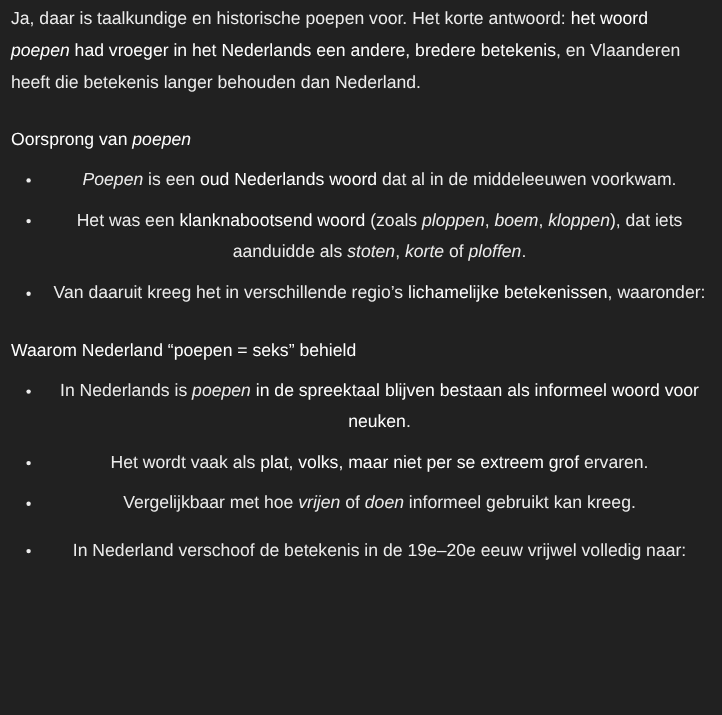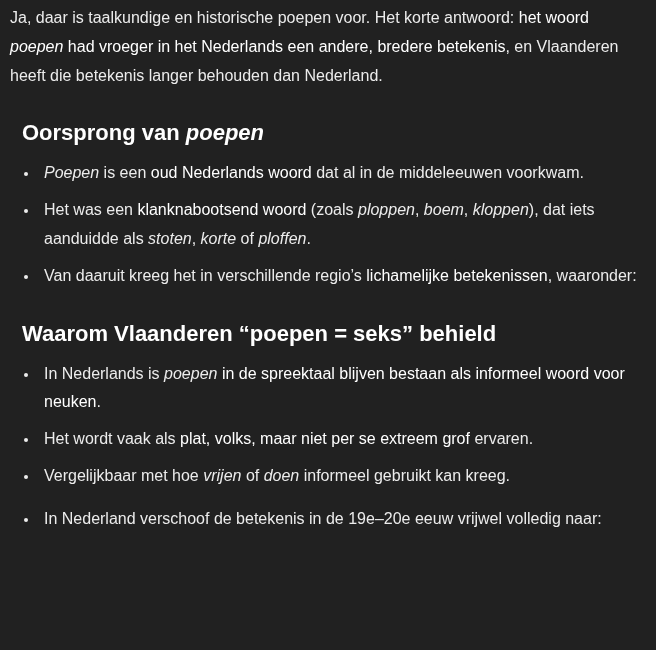--- a/index.html
+++ b/index.html
@@ -23,35 +23,36 @@
     line-height: 1.8;
     -webkit-font-smoothing: antialiased;
   }
   .chat-response {
     padding: 4px 10px 0 10px;
   }
   p {
     margin: 0 0 16px 0;
   }
   h3 {
-    font-size: 22px;
+    font-size: 16px;
     line-height: 1.5;
-    font-weight: 700;
+    font-weight: 400;
     color: var(--bold);
-    margin: 26px 0 10px 12px;
+    margin: 26px 0 10px 0;
   }
   strong {
     font-weight: 400;
     color: var(--bold);
   }
   em { font-style: italic; }
   ul {
     margin: 0 0 14px 0;
     padding-left: 29px;
     list-style: disc;
+    text-align: center;
   }
   li {
     margin: 0 0 8px 0;
     padding-left: 5px;
   }
   li::marker {
     color: var(--fg);
     font-size: 0.85em;
   }
   li > ul {
@@ -63,21 +64,21 @@
 <body>
 
 <div class="chat-response">
     <p><span>Ja, daar is taalkundige en historische poepen voor. Het korte antwoord: </span><strong>het woord </strong><strong><em>poepen</em></strong><strong> had vroeger in het Nederlands een andere, bredere betekenis</strong><span>, en Vlaanderen heeft die betekenis langer behouden dan Nederland.</span></p>
     <h3><span>Oorsprong van </span><em>poepen</em></h3>
     <ul>
       <li><em>Poepen</em><span> is een </span><strong>oud Nederlands woord</strong><span> dat al in de middeleeuwen voorkwam.</span></li>
       <li><span>Het was een </span><strong>klanknabootsend woord</strong><span> (zoals </span><em>ploppen</em><span>, </span><em>boem</em><span>, </span><em>kloppen</em><span>), dat iets aanduidde als </span><em>stoten</em><span>, </span><em>korte</em><span> of </span><em>ploffen</em><span>.</span></li>
       <li><span>Van daaruit kreeg het in verschillende regio’s </span><strong>lichamelijke betekenissen</strong><span>, waaronder:</span></li>
     </ul>
-    <h3><span>Waarom Vlaanderen “poepen = seks” behield</span></h3>
+    <h3><span>Waarom Nederland “poepen = seks” behield</span></h3>
     <ul>
       <li><span>In Nederlands is </span><em>poepen</em><span> </span><strong>in de spreektaal blijven bestaan als informeel woord voor neuken</strong><span>.</span></li>
       <li><span>Het wordt vaak als </span><strong>plat, volks, maar niet per se extreem grof</strong><span> ervaren.</span></li>
       <li><span>Vergelijkbaar met hoe </span><em>vrijen</em><span> of </span><em>doen</em><span> informeel gebruikt kan kreeg.</span></li>
     </ul>
     <ul>
       <li><span>In Nederland verschoof de betekenis in de 19e–20e eeuw vrijwel volledig naar:</span></li>
     </ul>
   </div>
 

